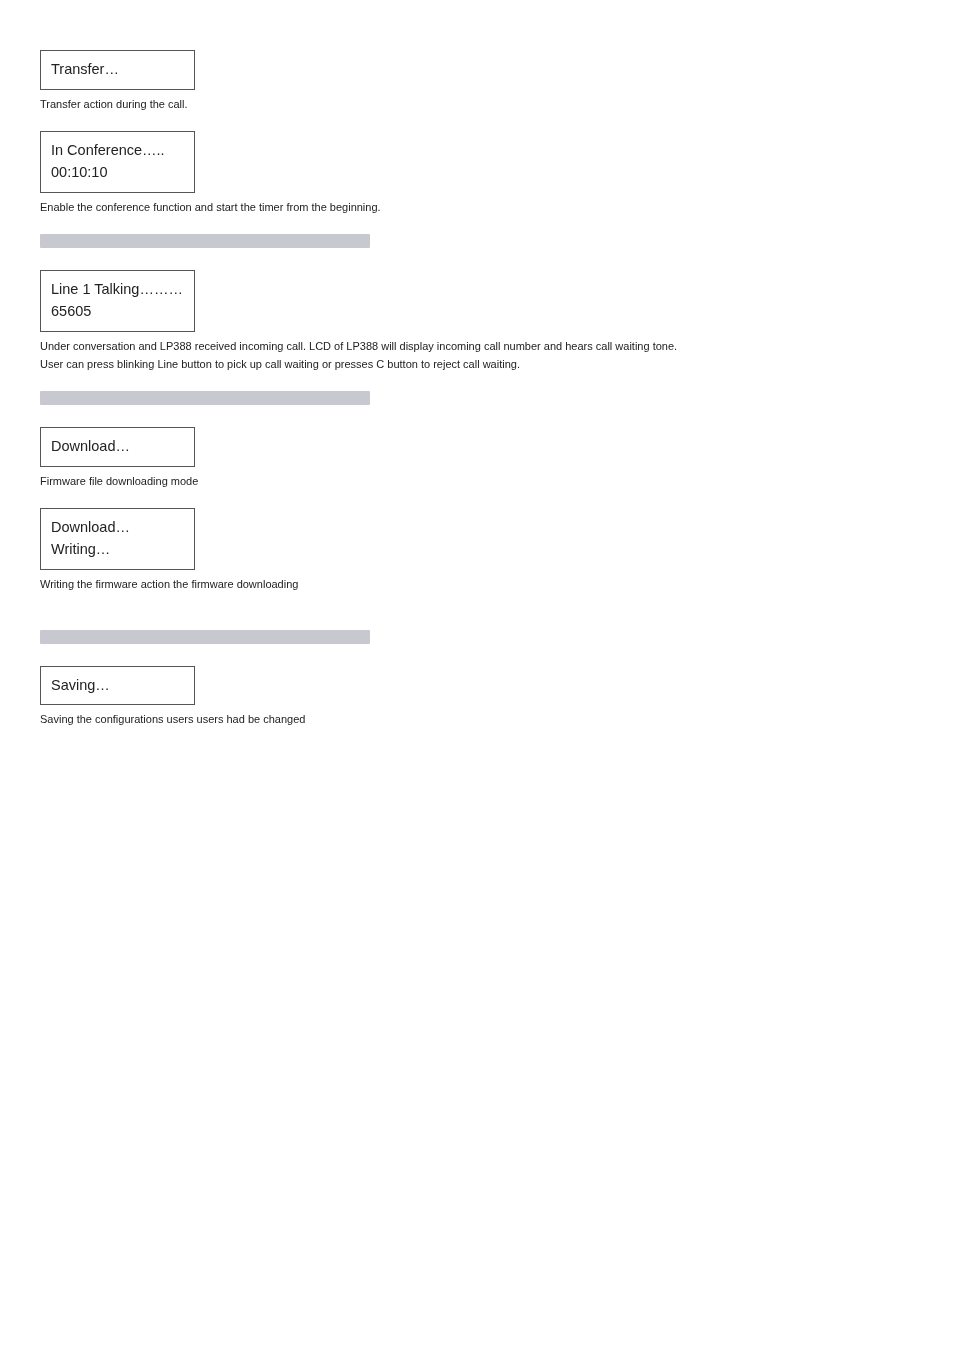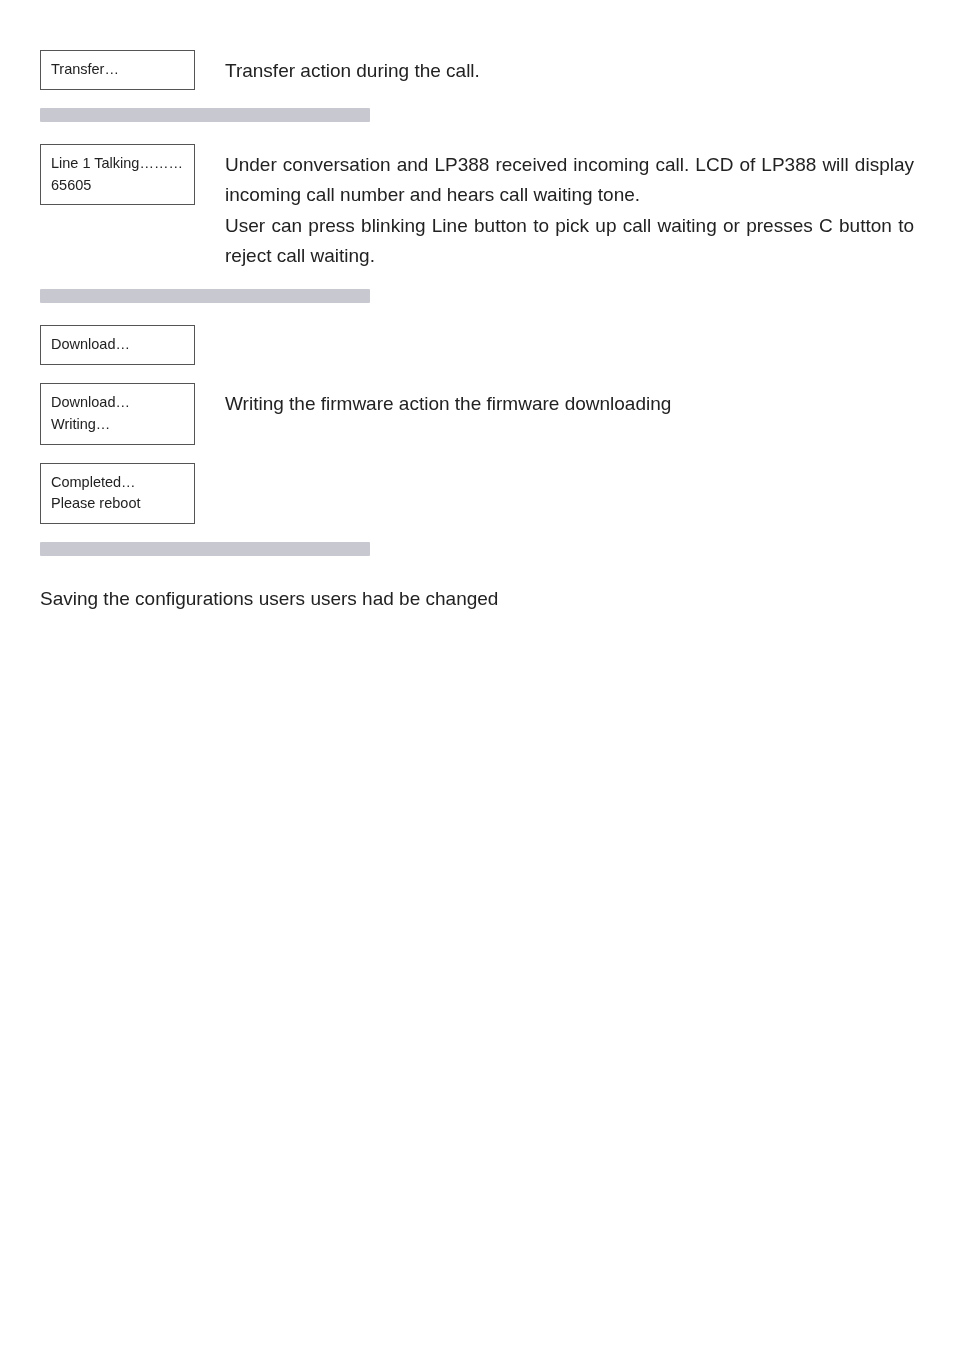--- a/index.html
+++ b/index.html
@@ -7,37 +7,38 @@
       background: #ffffff;
       font-family: Arial, sans-serif;
       font-size: 15px;
       color: #222;
       width: 954px;
       min-height: 1350px;
       padding: 30px 40px;
     }
     .row {
       display: flex;
+      flex-direction: column;
       align-items: flex-start;
       margin-bottom: 6px;
     }
     .lcd-box {
       border: 1.5px solid #555;
       min-width: 155px;
       max-width: 155px;
       padding: 8px 10px;
       font-size: 14.5px;
       line-height: 1.5;
       margin-right: 30px;
       background: #fff;
       flex-shrink: 0;
     }
     .desc {
       flex: 1;
-      font-size: 19px;
+      font-size: 11px;
       line-height: 1.6;
       text-align: justify;
       padding-top: 6px;
     }
     .divider {
       width: 330px;
       height: 14px;
       background: #c8c8d0;
       margin: 18px 0 22px 0;
       border-radius: 1px;
@@ -52,47 +53,52 @@
 </head>
 <body>
 
 <div>
 
   <div class="group" style="margin-top:20px;">
     <div class="row">
       <div class="lcd-box">Transfer…</div>
       <div class="desc">Transfer action during the call.</div>
     </div>
+    <div class="row">
+      <div class="lcd-box">In Conference…..<br>00:10:10</div>
+      <div class="desc">Enable the conference function and start the timer from the beginning.</div>
+    </div>
   </div>
 
   <div class="divider"></div>
 
   <div class="group">
     <div class="row">
       <div class="lcd-box">Line 1 Talking………<br>65605</div>
       <div class="desc">Under conversation and LP388 received incoming call. LCD of LP388 will display incoming call number and hears call waiting tone.<br>User can press blinking Line button to pick up call waiting or presses C button to reject call waiting.</div>
     </div>
   </div>
 
   <div class="divider"></div>
 
   <div class="group">
     <div class="row">
       <div class="lcd-box">Download…</div>
+      <div class="desc">Firmware file downloading mode</div>
     </div>
     <div class="row">
       <div class="lcd-box">Download…<br>Writing…</div>
       <div class="desc">Writing the firmware action the firmware downloading</div>
     </div>
     <div class="row">
-      <div class="lcd-box">Completed…<br>Please reboot</div>
     </div>
   </div>
 
   <div class="divider"></div>
 
   <div class="group">
     <div class="row">
+      <div class="lcd-box">Saving…</div>
       <div class="desc">Saving the configurations users users had be changed</div>
     </div>
   </div>
 
 </div>
 
 </body></html>

